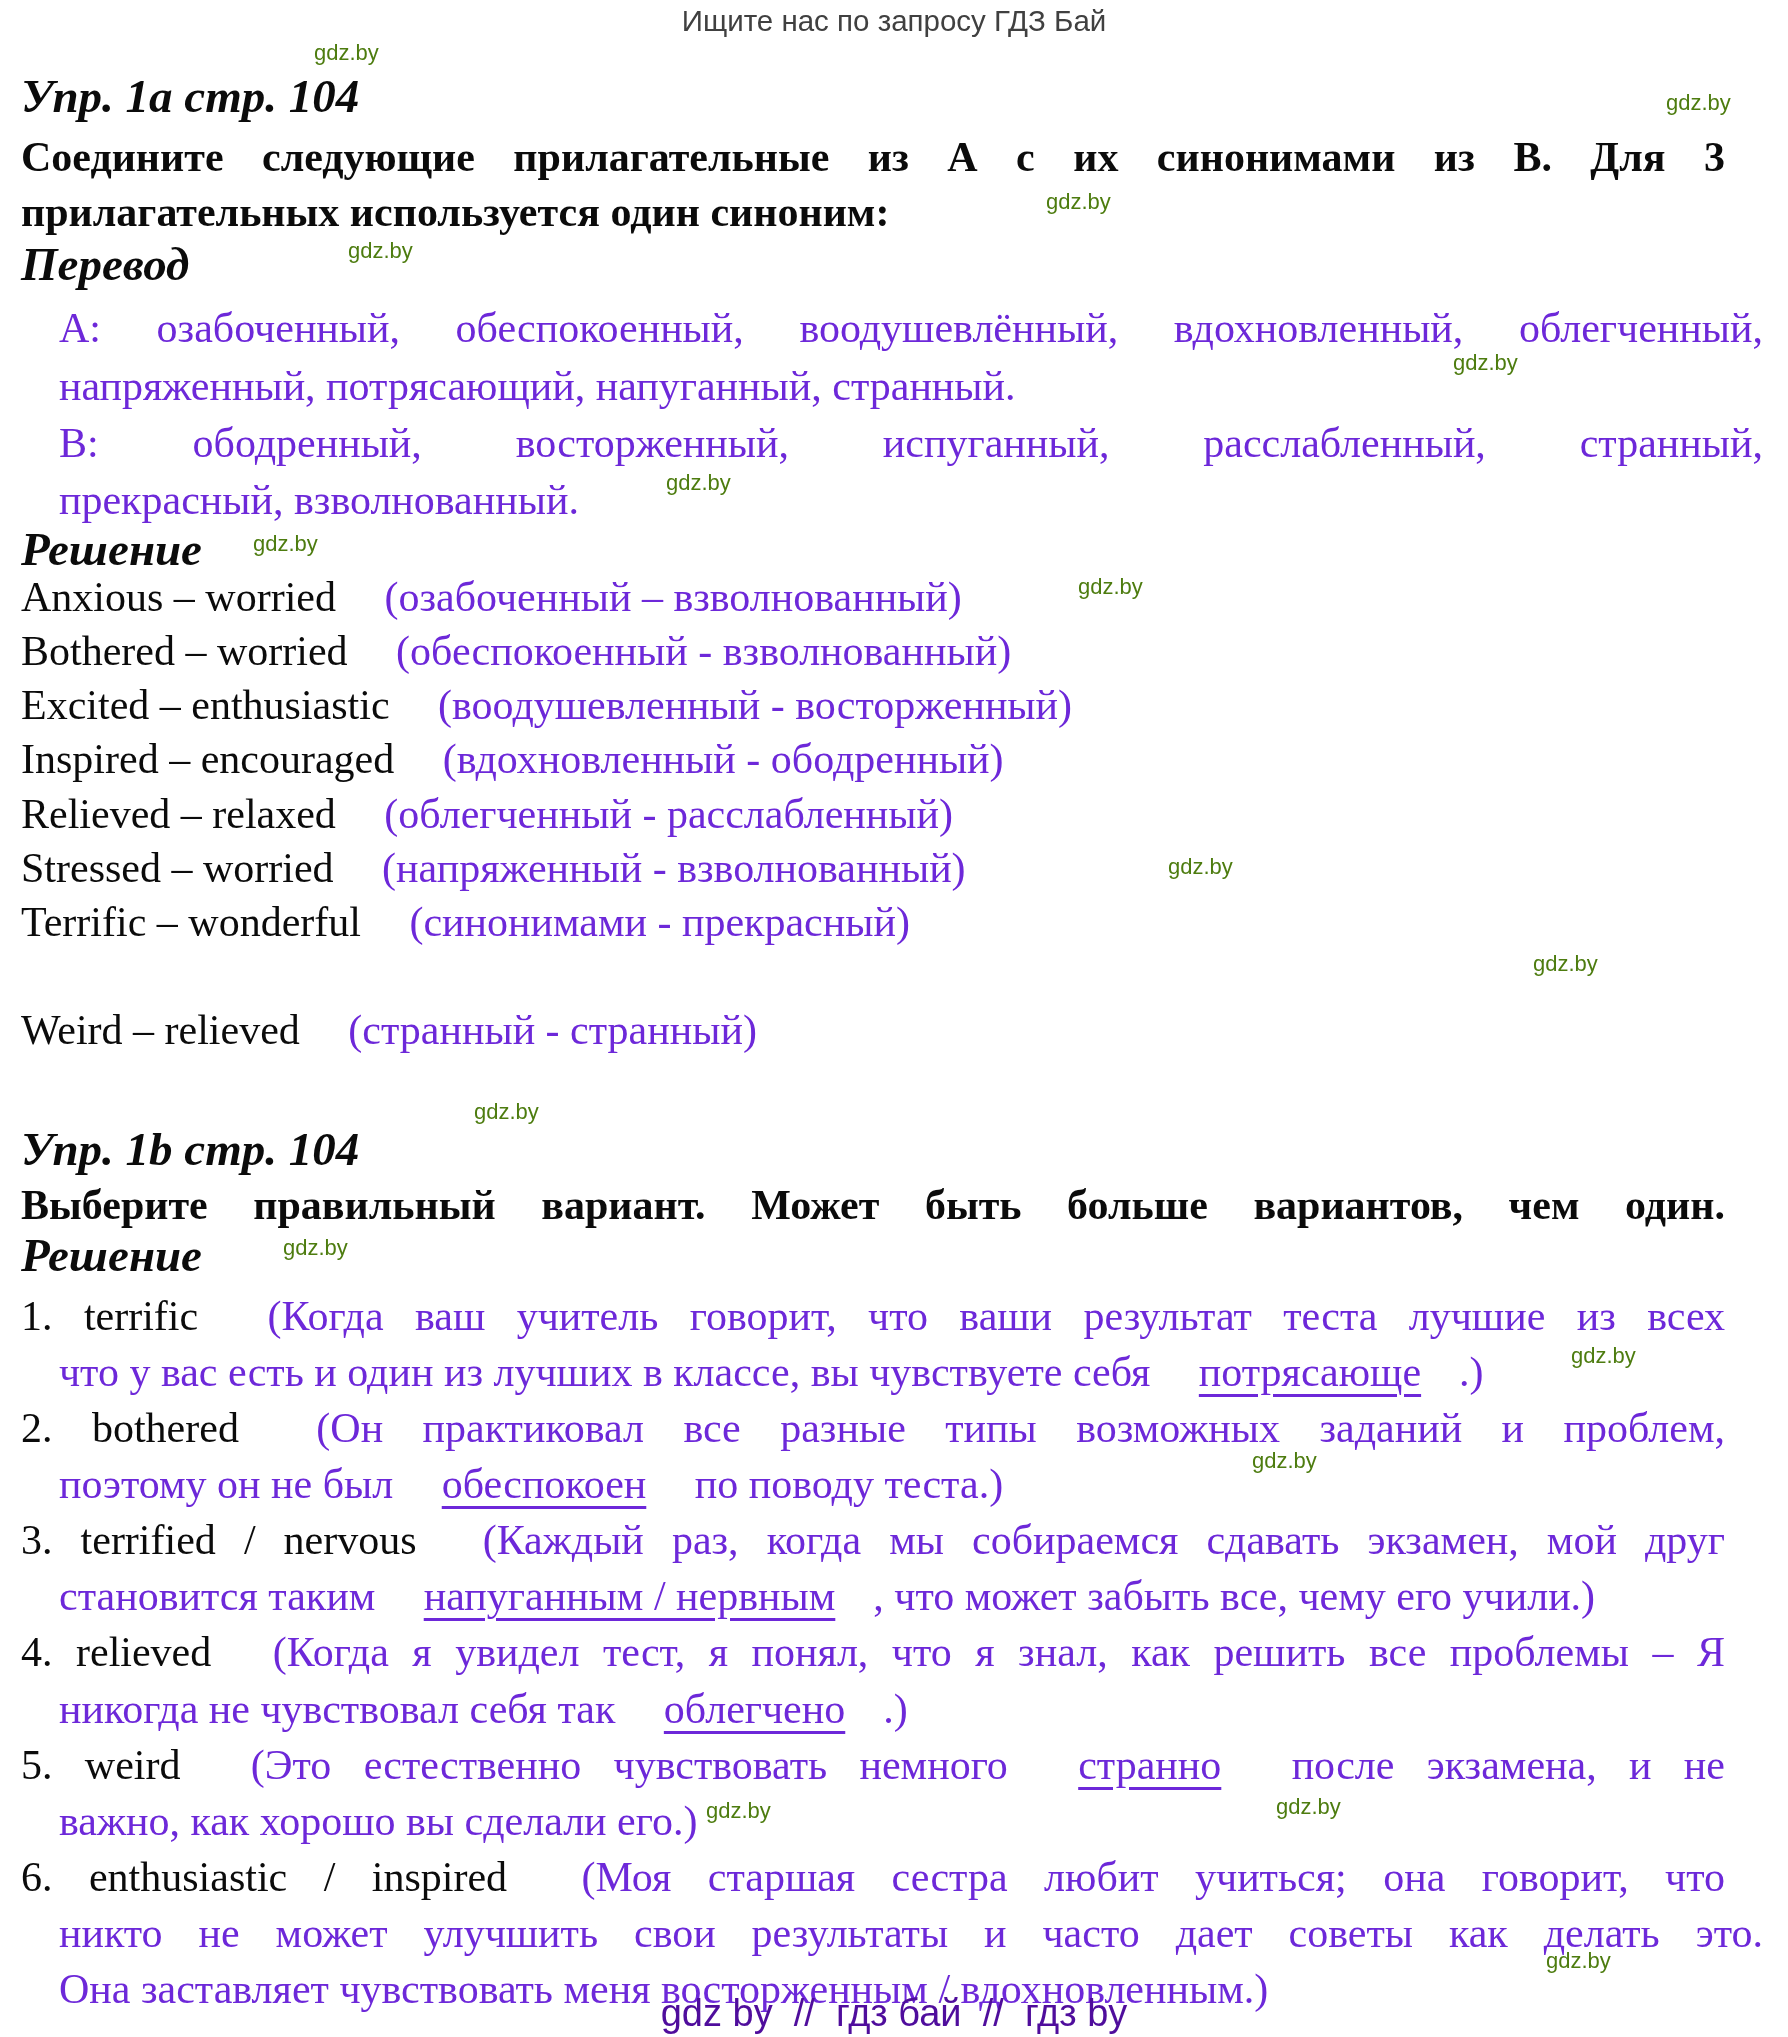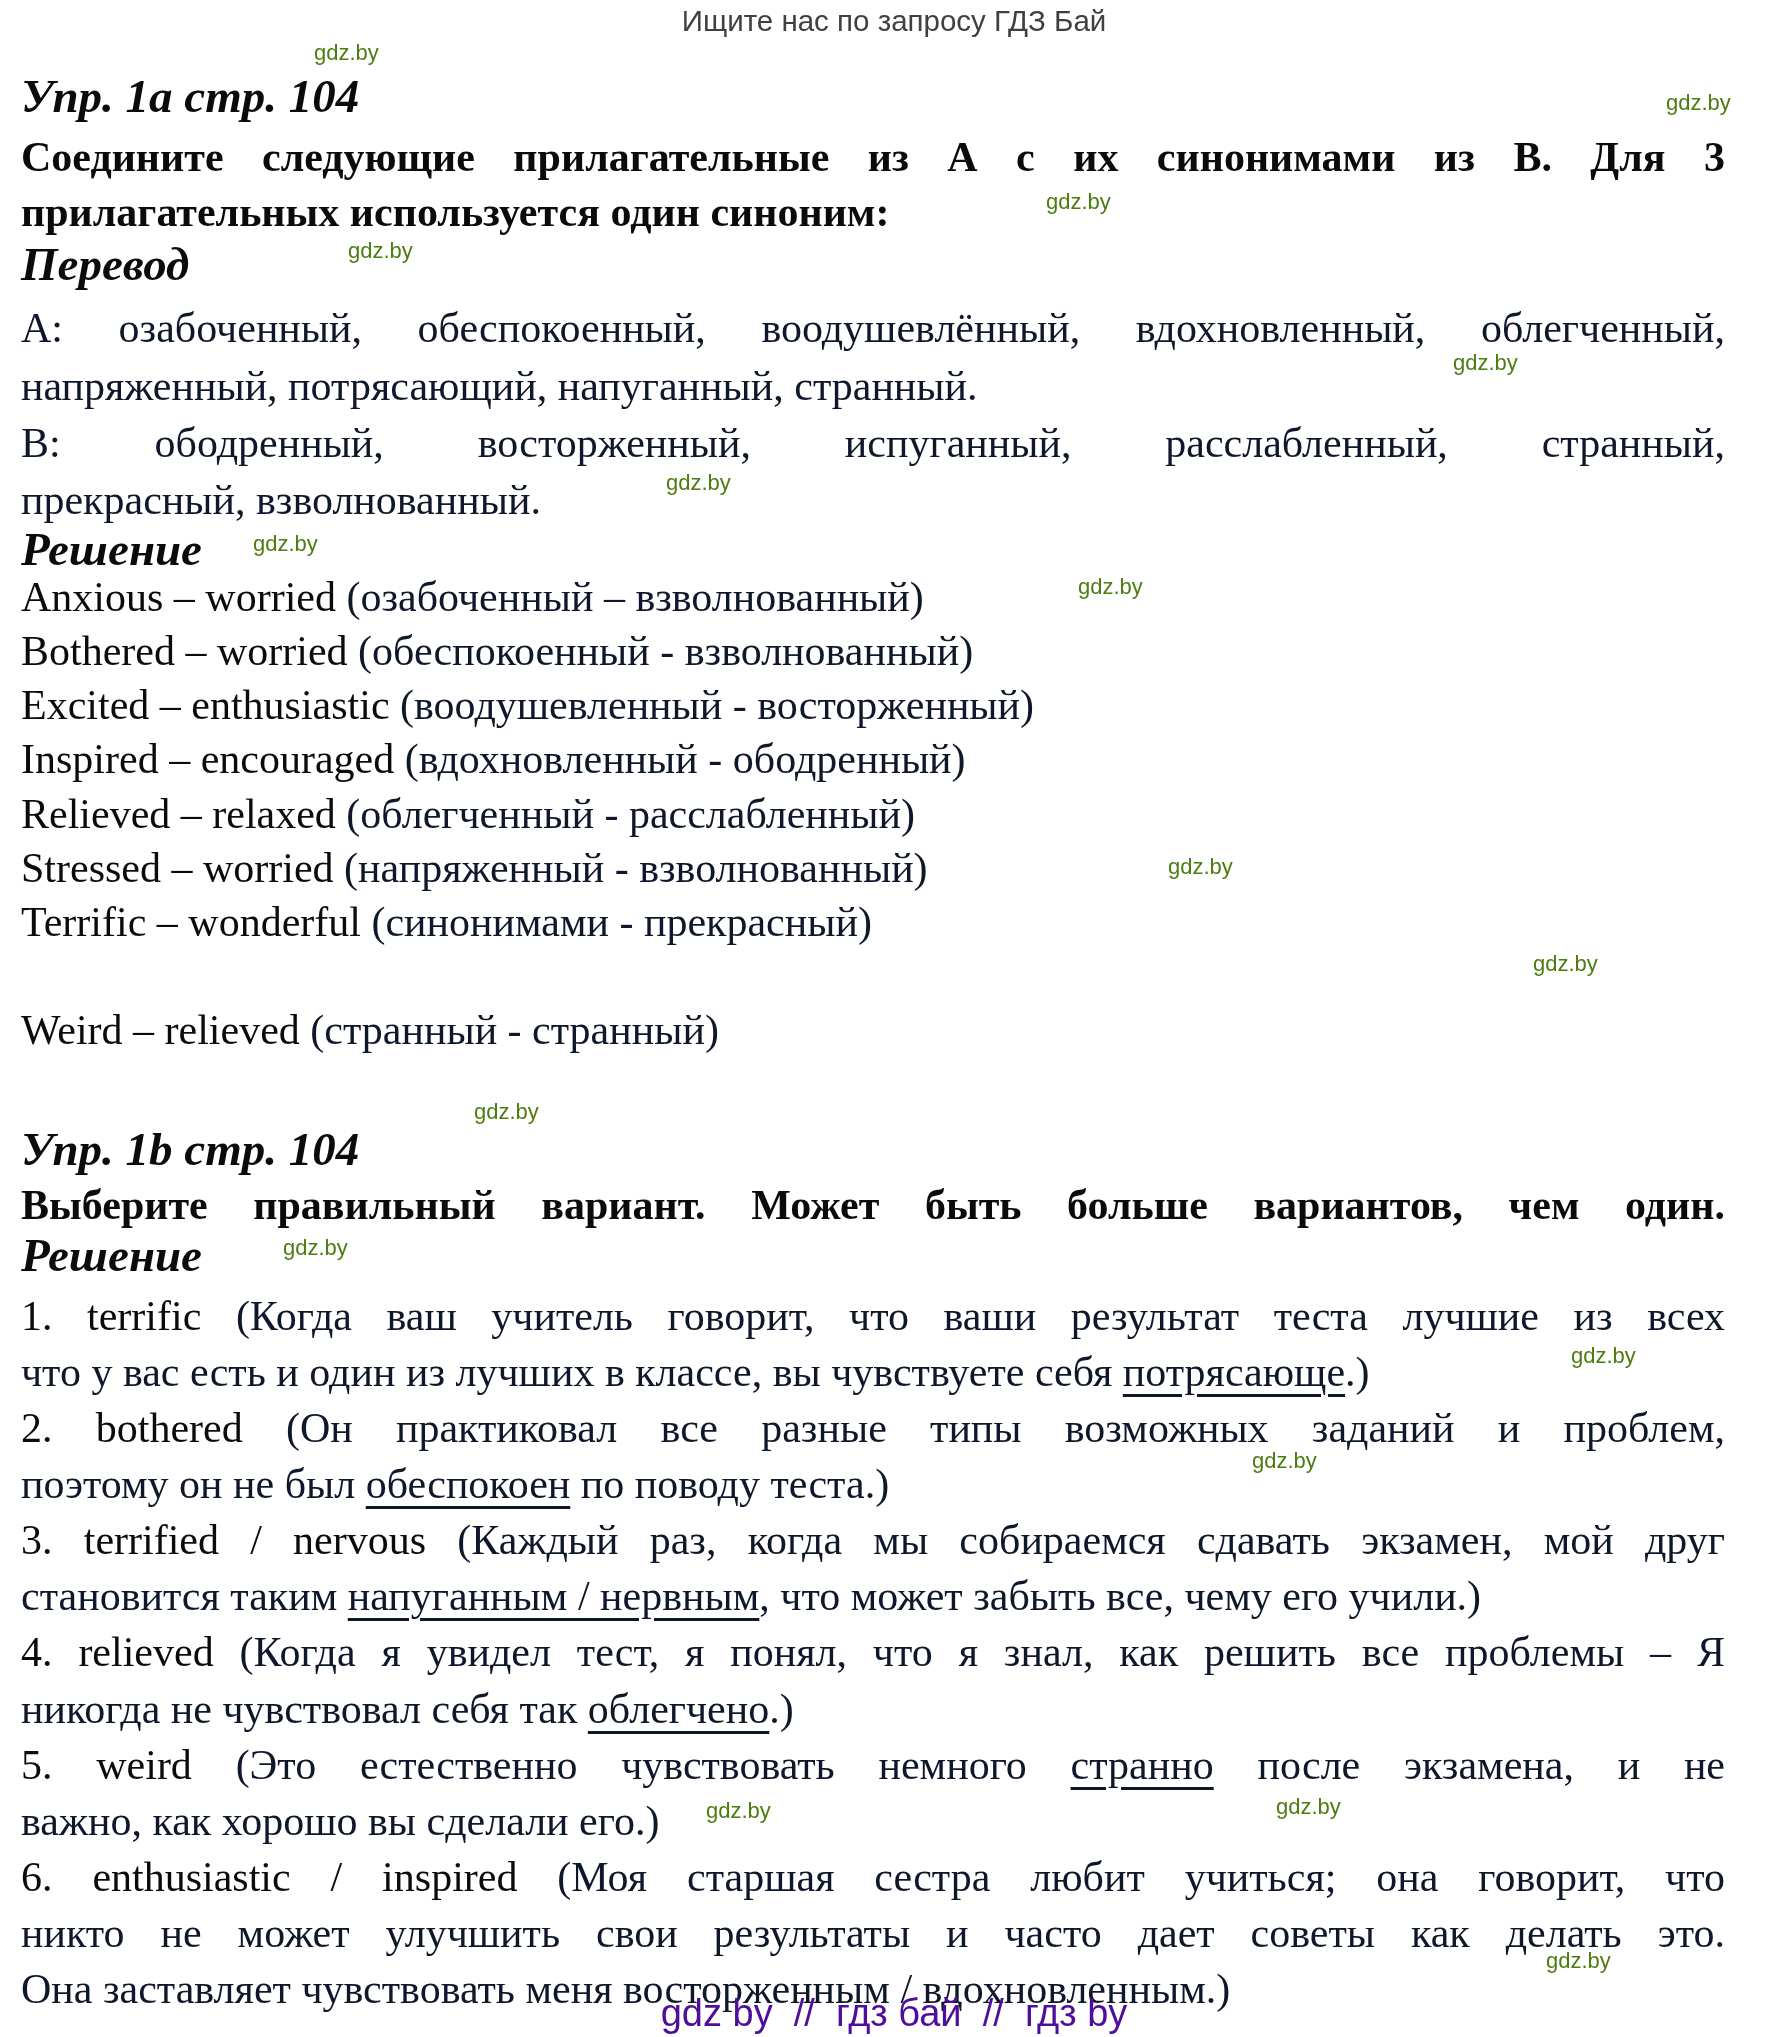--- a/index.html
+++ b/index.html
@@ -3,21 +3,21 @@
 <meta charset="utf-8">
 <style>
   html,body{margin:0;padding:0;background:#ffffff;}
   .page{position:relative;width:1788px;height:2037px;background:#ffffff;
         font-family:"Liberation Serif",serif;color:#0b0b0b;overflow:hidden;}
   .ln{position:absolute;left:21px;width:1704px;font-size:42px;line-height:52px;}
   .j{text-align:justify;text-align-last:justify;}
   .bold{font-weight:bold;}
   .heading{font-weight:bold;font-style:italic;font-size:47px;}
   .ink{color:#0b0b0b;}
-  .muted{color:#0f172a;}
+  .muted{color:#6d28d9;margin-left:38px;}
   .u{text-decoration:underline;text-decoration-thickness:2.9px;text-underline-offset:7.6px;}
   .wm{position:absolute;font-family:Liberation Sans, sans-serif;font-size:22px;color:#4d7c0f;white-space:nowrap;}
   .promo{position:absolute;top:3.8px;left:0;width:100%;text-align:center;
          font-family:"Liberation Sans",sans-serif;font-size:29.5px;color:#404040;}
   .footer{position:absolute;top:1992px;left:0;width:100%;text-align:center;
           font-family:"Liberation Sans",sans-serif;font-size:38px;color:#4f0d9c;white-space:pre;}
 </style>
 </head>
 <body>
 

